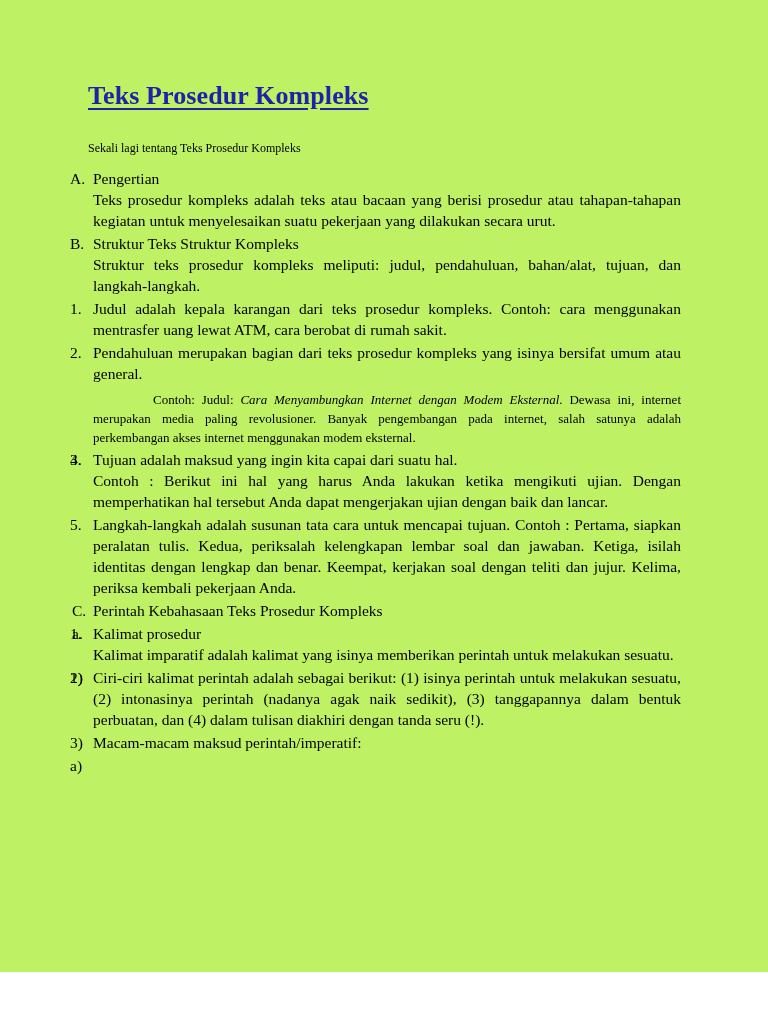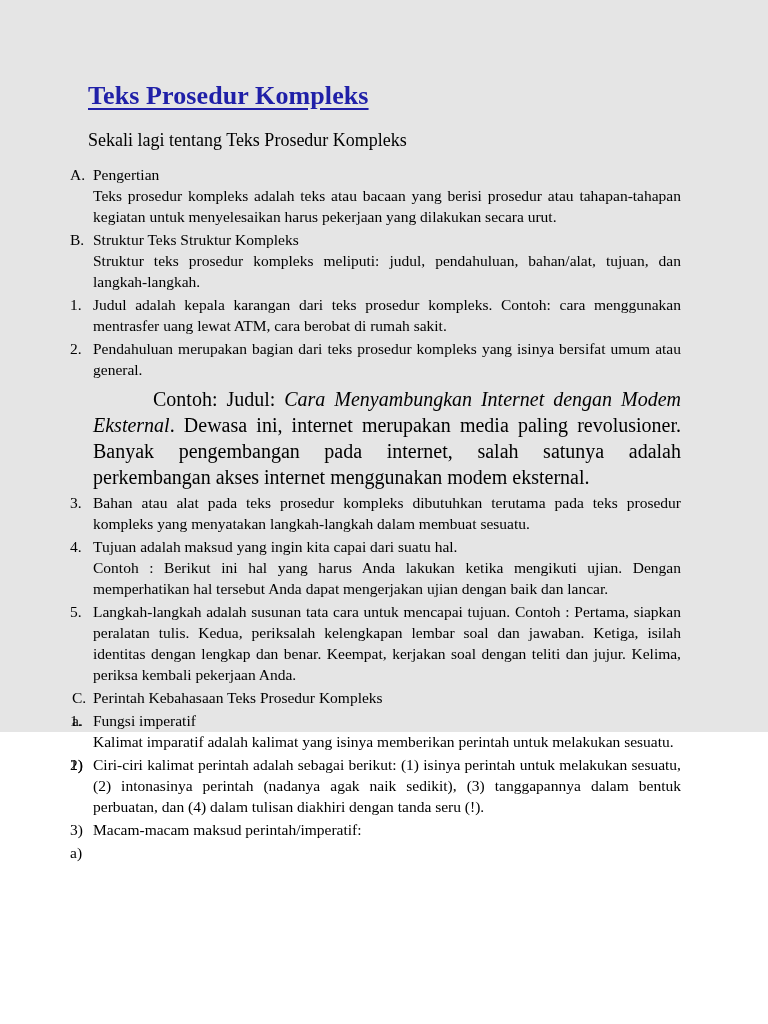--- a/index.html
+++ b/index.html
@@ -15,22 +15,22 @@
     font-family: "Liberation Serif", "DejaVu Serif", serif;
     color: #000000;
     overflow: hidden;
   }
 
   .page {
     position: absolute;
     left: 0;
     top: 0;
     width: 768px;
-    height: 732px;
-    background: #e5e5e5;
+    height: 972px;
+    background: #bef264;
   }
 
   
   .content {
     position: absolute;
     left: 70px;
     top: 80px;
     width: 611px;
   }
 
@@ -39,22 +39,22 @@
     font-weight: bold;
     color: #2020a8;
     text-decoration: underline;
     text-underline-offset: 4px;
     margin: 0 0 0 18px;
     line-height: 1.22;
     letter-spacing: 0.1px;
   }
 
   .subtitle {
-    font-size: 18px;
-    margin: 16px 0 0 18px;
+    font-size: 12px;
+    margin: 28px 0 0 18px;
     line-height: 1.35;
   }
 
   
   .item {
     position: relative;
     margin-top: 2px;
     padding-left: 23px;   
     font-size: 15.5px;
     line-height: 21px;
@@ -80,22 +80,22 @@
   .body-para {
     font-size: 15.5px;
     line-height: 21px;
     text-align: justify;
     text-justify: inter-word;
     margin: 0;
     padding-left: 23px;
   }
 
   .indent-para {
-    font-size: 20px;
-    line-height: 26px;
+    font-size: 13px;
+    line-height: 19px;
     text-align: justify;
     text-justify: inter-word;
     margin: 6px 0 0 0;
     padding-left: 23px;
     text-indent: 60px;
   }
 
   em.title-italic {
     font-style: italic;
   }
@@ -107,21 +107,21 @@
   <div class="content">
 
     <h1 class="doc-title">Teks Prosedur Kompleks</h1>
 
     <p class="subtitle">Sekali lagi tentang Teks Prosedur Kompleks</p>
 
     <div class="item first noju">
       <span class="marker">A.</span>
       <span>Pengertian</span>
     </div>
-    <p class="body-para">Teks prosedur kompleks adalah teks atau bacaan yang berisi prosedur atau tahapan-tahapan kegiatan untuk menyelesaikan harus pekerjaan yang dilakukan secara urut.</p>
+    <p class="body-para">Teks prosedur kompleks adalah teks atau bacaan yang berisi prosedur atau tahapan-tahapan kegiatan untuk menyelesaikan suatu pekerjaan yang dilakukan secara urut.</p>
 
     <div class="item noju">
       <span class="marker">B.</span>
       <span>Struktur Teks Struktur Kompleks</span>
     </div>
     <p class="body-para">Struktur teks prosedur kompleks meliputi: judul, pendahuluan, bahan/alat, tujuan, dan langkah-langkah.</p>
 
     <div class="item">
       <span class="marker tight">1.</span>
       <span>Judul adalah kepala karangan dari teks prosedur kompleks. Contoh: cara menggunakan mentrasfer uang lewat ATM, cara berobat di rumah sakit.</span>
@@ -129,21 +129,20 @@
 
     <div class="item">
       <span class="marker tight">2.</span>
       <span>Pendahuluan merupakan bagian dari teks prosedur kompleks yang isinya bersifat umum atau general.</span>
     </div>
 
     <p class="indent-para"><span>Contoh: Judul: </span><em class="title-italic">Cara Menyambungkan Internet dengan Modem Eksternal</em><span>. Dewasa ini, internet merupakan media paling revolusioner. Banyak pengembangan pada internet, salah satunya adalah perkembangan akses internet menggunakan modem eksternal.</span></p>
 
     <div class="item">
       <span class="marker tight">3.</span>
-      <span>Bahan atau alat pada teks prosedur kompleks dibutuhkan terutama pada teks prosedur kompleks yang menyatakan langkah-langkah dalam membuat sesuatu.</span>
     </div>
 
     <div class="item noju">
       <span class="marker tight">4.</span>
       <span>Tujuan adalah maksud yang ingin kita capai dari suatu hal.</span>
     </div>
 
     <p class="body-para">Contoh : Berikut ini hal yang harus Anda lakukan ketika mengikuti ujian. Dengan memperhatikan hal tersebut Anda dapat mengerjakan ujian dengan baik dan lancar.</p>
 
     <div class="item">
@@ -155,21 +154,21 @@
       <span class="marker indent1">C.</span>
       <span>Perintah Kebahasaan Teks Prosedur Kompleks</span>
     </div>
 
     <div class="item noju">
       <span class="marker tight">1.</span>
     </div>
 
     <div class="item noju">
       <span class="marker indent1">a.</span>
-      <span>Fungsi imperatif</span>
+      <span>Kalimat prosedur</span>
     </div>
 
     <p class="body-para">Kalimat imparatif adalah kalimat yang isinya memberikan perintah untuk melakukan sesuatu.</p>
 
     <div class="item">
       <span class="marker tight">1)</span>
     </div>
 
     <div class="item">
       <span class="marker tight">2)</span>

